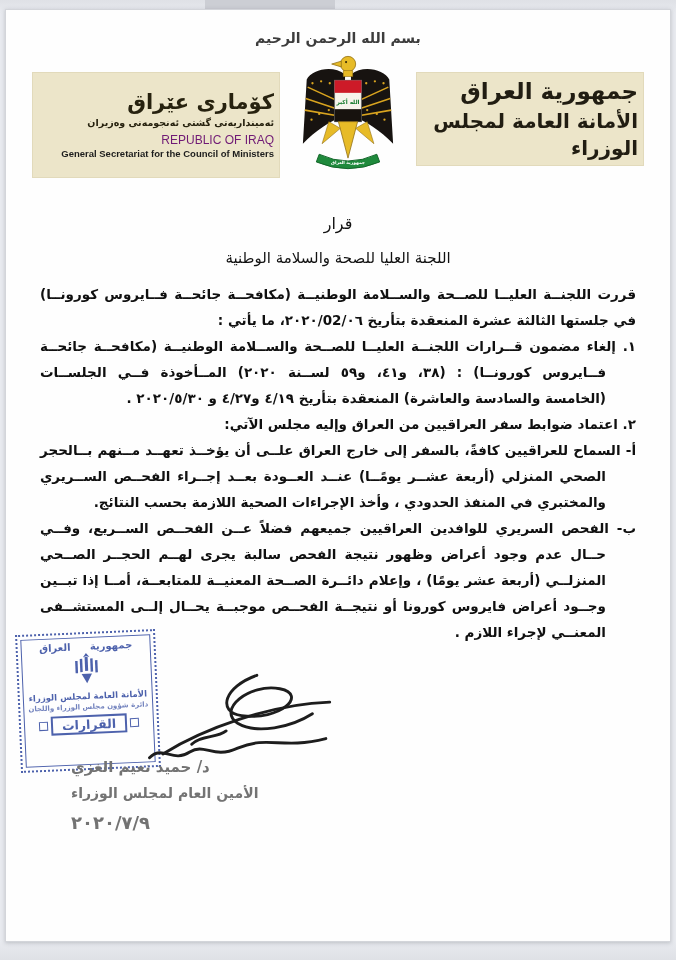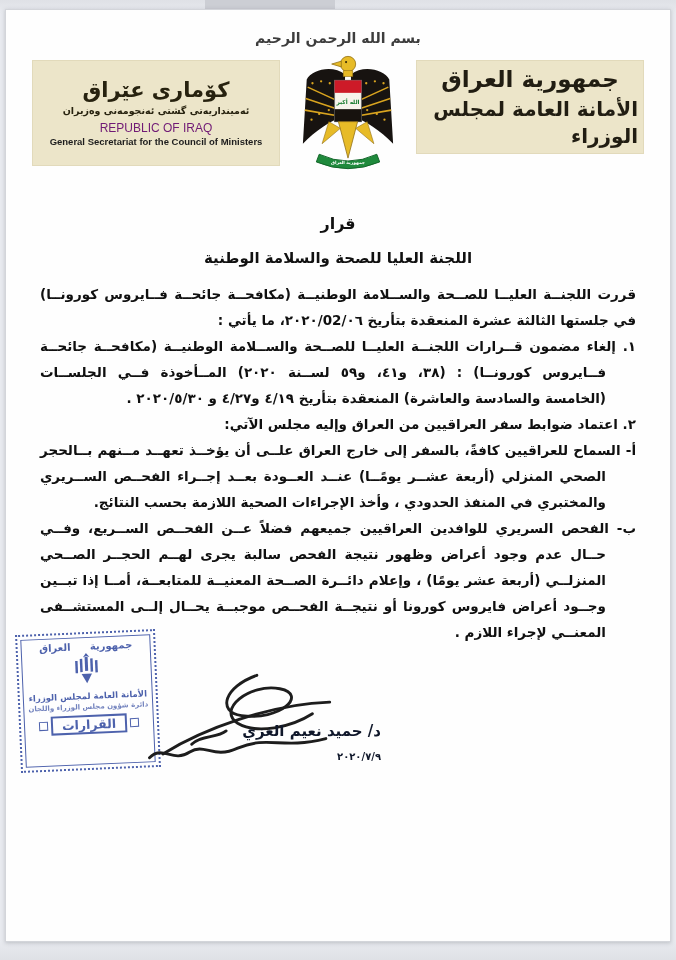--- a/index.html
+++ b/index.html
@@ -29,36 +29,36 @@
     margin-top:20px; text-align:center;
     font-size:14px; font-weight:bold; color:#3d3d3d;
     letter-spacing:1px;
   }
   .header-row {
     display:flex; justify-content:space-between; align-items:flex-start;
     padding:0 26px; margin-top:8px; height:122px;
   }
   .hdr-box {
     background:#ece5c9;
-    display:flex; flex-direction:column; align-items:center; justify-content:center;
-    margin-top:6px;
+    display:flex; flex-direction:column; align-items:flex-start; justify-content:center;
+    margin-top:18px;
     box-shadow:0 0 0 1px #e2dabb inset;
   }
   .hdr-box.arabic { width:228px; height:94px; padding:4px 6px; }
   .hdr-box.kurdish { width:248px; height:106px; padding:4px 6px; }
   .ar-cal-1 { font-size:23px; font-weight:bold; color:#211d12; line-height:1.35; }
   .ar-cal-2 { font-size:20px; font-weight:bold; color:#211d12; line-height:1.35; }
   .ku-1 { font-size:21px; font-weight:bold; color:#27220f; line-height:1.1; }
   .ku-2 { font-size:9.5px; font-weight:bold; color:#27220f; margin-top:2px; }
   .en-1 { direction:ltr; font-family:"Liberation Sans", sans-serif; font-size:12px; font-weight:normal; color:#701a75; margin-top:5px; }
   .en-2 { direction:ltr; font-family:"Liberation Sans", sans-serif; font-size:9.5px; font-weight:bold; color:#1d1d1d; margin-top:1px; }
   .emblem { flex:0 0 auto; margin-top:0; }
   
   .title-block { margin-top:38px; text-align:center; color:#111; }
-  .title-line { font-weight:bold; margin-bottom:11px;margin-top:16px; }
+  .title-line { font-weight:normal; margin-bottom:11px;margin-top:16px; }
   .t1 { font-size:16px; }
   .t2 { font-size:15px; }
   .t3 { font-size:15px; }
   
   .body-text {
     margin-top:14px; padding:0 34px;
     font-size:13.5px; font-weight:bold; color:#101010;
     line-height:26px; text-align:justify;
   }
   .body-text p { margin:0; }
@@ -76,26 +76,26 @@
     display:flex; flex-direction:column; align-items:center; padding-top:3px;
   }
   .stamp-top { font-size:10px; font-weight:bold; word-spacing:16px; white-space:nowrap; }
   .stamp-l2 { font-size:8.5px; font-weight:bold; margin-top:1px; white-space:nowrap; }
   .stamp-l3 { font-size:7px; font-weight:bold; margin-top:2px; opacity:.8; white-space:nowrap; }
   .stamp-banner-row { display:flex; align-items:center; gap:3px; margin-top:4px; }
   .banner-side { width:9px; height:9px; border:1.5px solid #3f55a6; }
   .banner-main { border:2px solid #3f55a6; padding:0 9px; font-size:12.5px; font-weight:bold; white-space:nowrap; }
   .signature { position:absolute; left:128px; top:650px; z-index:2; }
   .sign-block {
-    position:absolute; left:65px; top:712px; width:310px;
-    text-align:right; color:#0f172a; z-index:3;
+    position:absolute; left:65px; top:748px; width:310px;
+    text-align:left; color:#737373; z-index:3;
   }
   .sign-name { font-size:15px; font-weight:bold; }
   .sign-title { font-size:14px; font-weight:bold; margin-top:9px; }
-  .sign-date { font-size:10px; font-weight:bold; margin-top:11px; }
+  .sign-date { font-size:18px; font-weight:bold; margin-top:11px; }
 </style>
 </head>
 <body>
 
 <div class="canvas">
   <div class="page-tab"></div>
 
   <div class="page">
 
     <div class="bismillah">بسم الله الرحمن الرحيم</div>
@@ -219,17 +219,18 @@
           <path d="M126 16 C92 28 84 54 110 58 C150 64 180 36 150 30 C118 24 84 52 106 66 C126 78 162 70 184 56"></path>
           <path d="M28 98 C70 72 140 46 202 44"></path>
           <path d="M14 102 C28 88 38 108 56 96 C72 86 80 104 106 92 C140 78 150 94 198 82"></path>
           <path d="M58 88 C68 78 84 82 94 74"></path>
         </g>
       </svg>
     </div>
 
     <div class="sign-block">
       <div class="sign-name">د/ حميد نعيم الغزي</div>
+      <div class="sign-title">الأمين العام لمجلس الوزراء</div>
       <div class="sign-date">٢٠٢٠/٧/٩</div>
     </div>
 
   </div>
 </div>
 
 </body></html>

